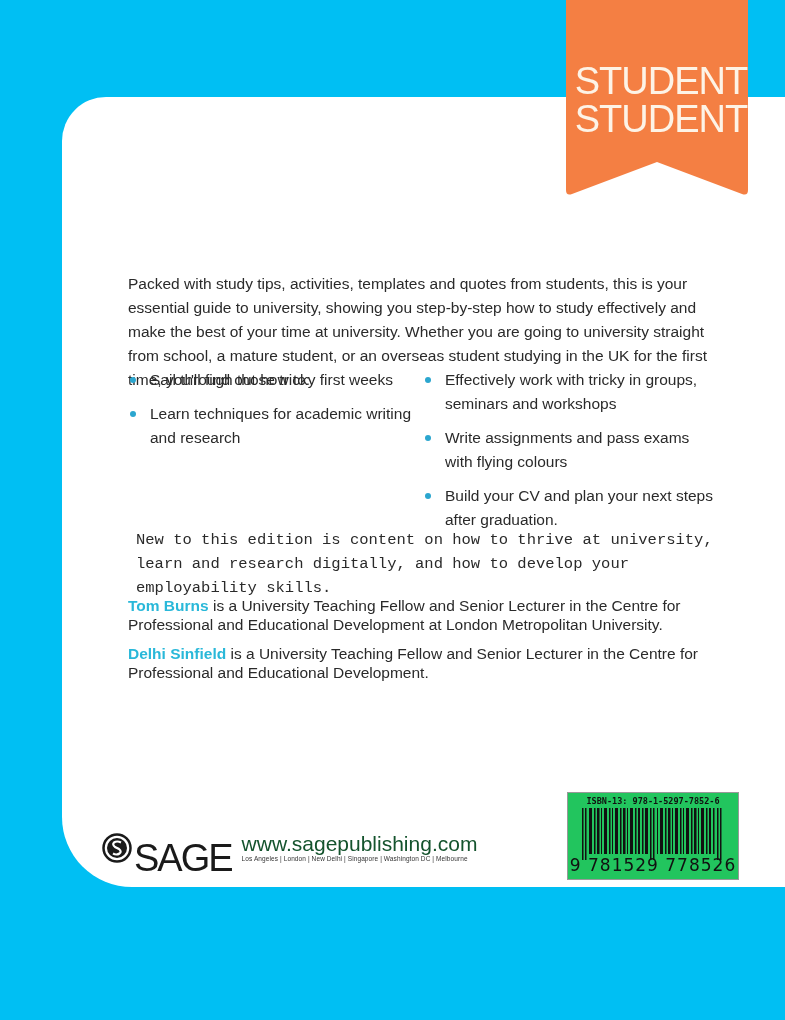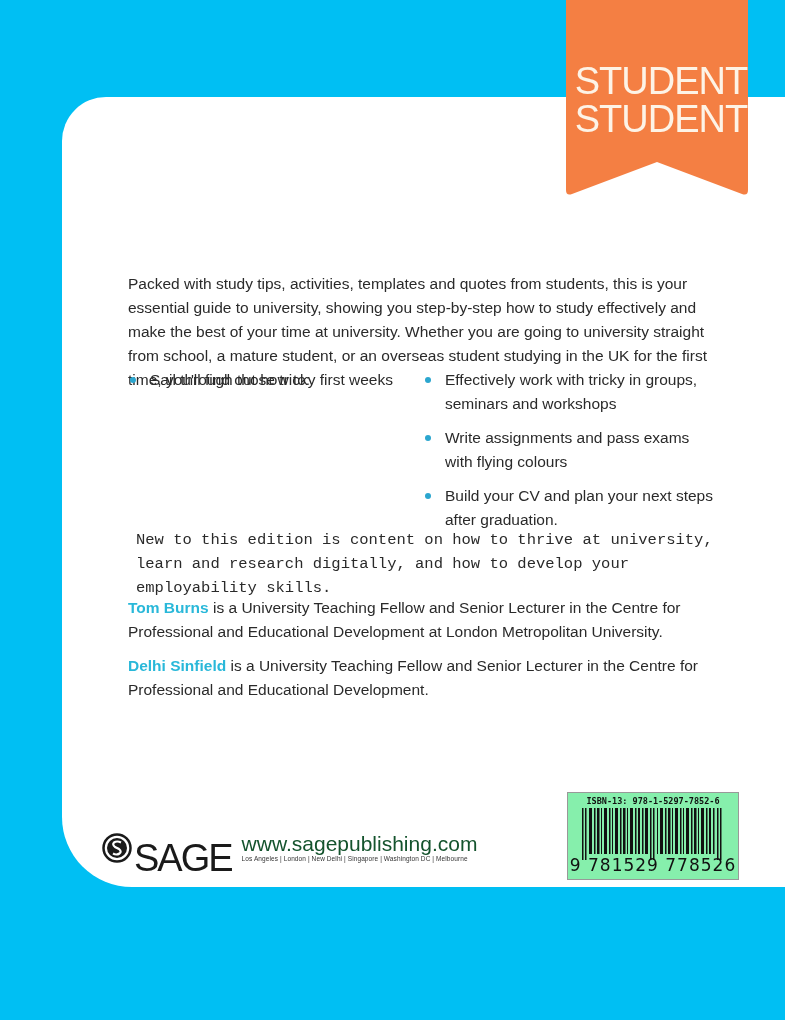--- a/index.html
+++ b/index.html
@@ -28,34 +28,34 @@
   .intro { top:272px; }
   .bullets { top:368px; display:flex; }
   .col { width:298px; }
   .col ul { list-style:none; margin:0; padding:0; }
   .col li { position:relative; padding-left:22px; margin-bottom:10px; line-height:24px; }
   .col li .dot {
     position:absolute; left:2px; top:9px; width:6px; height:6px; border-radius:50%;
     background:#2ba6cf;
   }
   .edition { top:520px; }
-  .author { font-size:15.5px; line-height:24px; margin:0 0 10px 0; }
+  .author { font-size:15.5px; line-height:19px; margin:0 0 10px 0; }
   .authors { top:596px; }
   .author-name { color:#29b8d9; font-weight:bold; }
   .publisher {
     position:absolute; left:102px; top:815px; display:flex; align-items:center;
   }
   .sage-logo { display:flex; align-items:center; }
   .sage-word { font-size:38px; font-weight:normal; letter-spacing:-2px; color:#1a1a1a; margin-left:2px;margin-top:22px; }
   .pub-right { margin-left:10px; }
   .pub-url { font-size:21px; color:#14532d; line-height:22px; }
   .pub-cities { font-size:6.5px; color:#333; letter-spacing:0.1px; }
   .barcode-box {
     position:absolute; left:567px; top:792px; width:170px; height:86px;
-    background:#86efac; border:1px solid #999;
+    background:#22c55e; border:1px solid #999;
   }
   .isbn-text {
     position:absolute; top:3px; left:0; width:170px; text-align:center;
     font-family:"DejaVu Sans Mono", monospace; font-size:8.5px; font-weight:bold; color:#111;
   }
   .bars { position:absolute; left:10px; top:15px; }
   .ean {
     position:absolute; left:0; top:62px; width:170px; text-align:center;
     font-family:"DejaVu Sans", sans-serif; font-size:17px; color:#111; letter-spacing:1px;
     background:transparent;
@@ -75,20 +75,21 @@
     <div>STUDENT</div>
   </div>
 </div>
 
 <p class="content intro" style="margin:0;">Packed with study tips, activities, templates and quotes from students, this is your essential guide to university, showing you step-by-step how to study effectively and make the best of your time at university. Whether you are going to university straight from school, a mature student, or an overseas student studying in the UK for the first time, you'll find out how to:</p>
 
 <div class="content bullets">
   <div class="col">
     <ul>
       <li><span class="dot"></span><span>Sail through those tricky first weeks</span></li>
+      <li><span class="dot"></span><span>Learn techniques for academic writing and research</span></li>
     </ul>
   </div>
   <div class="col" style="margin-left:0;">
     <ul>
       <li><span class="dot"></span><span>Effectively work with tricky in groups, seminars and workshops</span></li>
       <li><span class="dot"></span><span>Write assignments and pass exams with flying colours</span></li>
       <li><span class="dot"></span><span>Build your CV and plan your next steps after graduation.</span></li>
     </ul>
   </div>
 </div>

